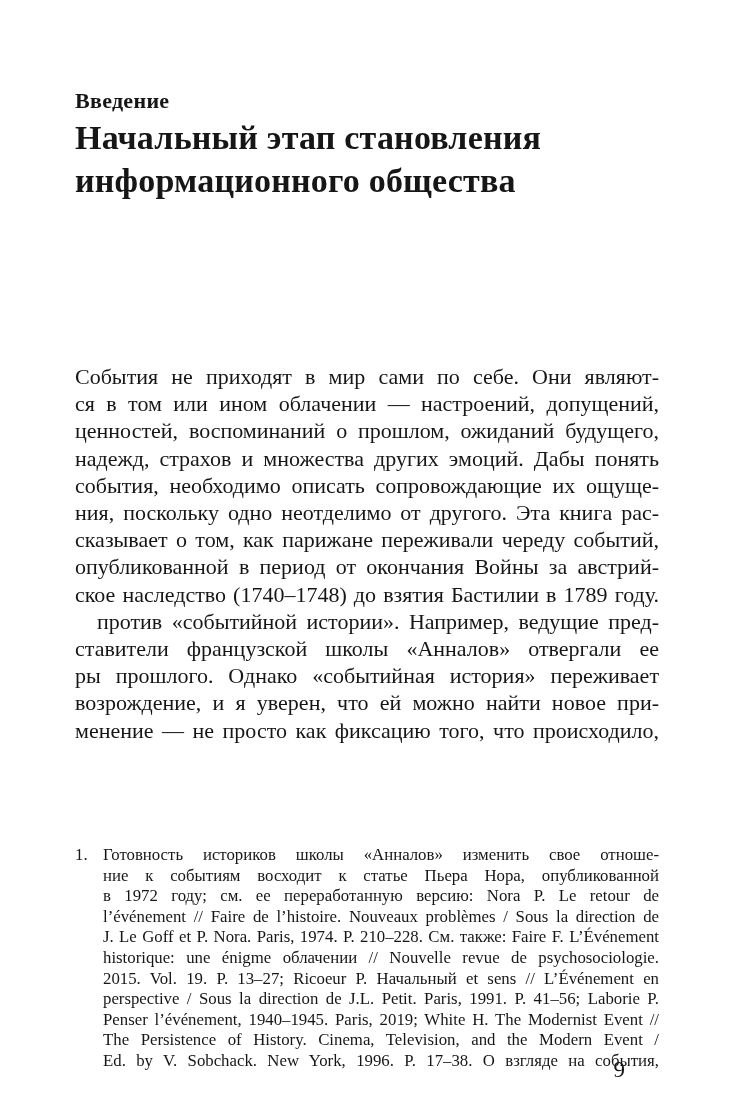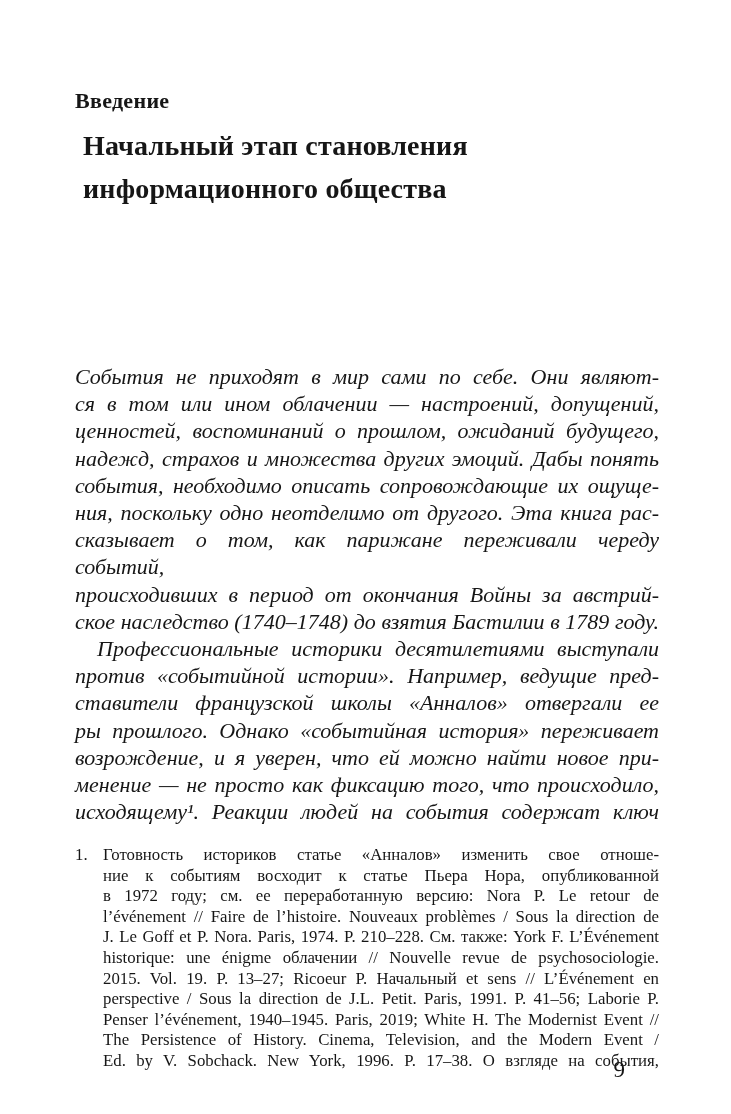--- a/index.html
+++ b/index.html
@@ -15,36 +15,35 @@
     color: #161616;
     overflow: hidden;
   }
   .kicker {
     position: absolute; left: 75px; top: 88px;
     font-size: 22px; font-weight: 700;
     letter-spacing: 0.3px;
   }
   .title {
     position: absolute; left: 75px; top: 116px;
-    margin: 8px;
-    font-size: 28px; font-weight: 700;
+    margin: 0;
+    font-size: 34px; font-weight: 700;
     line-height: 43px;
     letter-spacing: 0.2px;
   }
   .title .line { white-space: nowrap; }
   .body-text {
     position: absolute; left: 75px; top: 363px;
     width: 584px;
     font-size: 22px;
     line-height: 27.2px;
   }
   .para .line {
     text-align: justify;
     text-align-last: justify;
-    font-style: italic;
   }
   .para-2 .line:first-child { text-indent: 22px; }
   .footnote {
     position: absolute; left: 75px; top: 845px;
     width: 584px;
     font-size: 16.8px;
     line-height: 20.6px;
     display: flex;
   }
   .fn-marker { width: 28px; flex: none; }
@@ -75,42 +74,40 @@
 
   <div class="body-text">
     <div class="para para-1">
         <div class="line"><span>События не приходят в мир сами по себе. Они являют-</span></div>
         <div class="line"><span>ся в том или ином облачении — настроений, допущений,</span></div>
         <div class="line"><span>ценностей, воспоминаний о прошлом, ожиданий будущего,</span></div>
         <div class="line"><span>надежд, страхов и множества других эмоций. Дабы понять</span></div>
         <div class="line"><span>события, необходимо описать сопровождающие их ощуще-</span></div>
         <div class="line"><span>ния, поскольку одно неотделимо от другого. Эта книга рас-</span></div>
         <div class="line"><span>сказывает о том, как парижане переживали череду событий,</span></div>
-        <div class="line"><span>происходивших в период от окончания Войны за австрий-</span></div>
+        <div class="line"><span>опубликованной в период от окончания Войны за австрий-</span></div>
         <div class="line"><span>ское наследство (1740–1748) до взятия Бастилии в 1789 году.</span></div>
       </div>
     <div class="para para-2">
-        <div class="line"><span>Профессиональные историки десятилетиями выступали</span></div>
         <div class="line"><span>против «событийной истории». Например, ведущие пред-</span></div>
         <div class="line"><span>ставители французской школы «Анналов» отвергали ее</span></div>
         <div class="line"><span>ры прошлого. Однако «событийная история» переживает</span></div>
         <div class="line"><span>возрождение, и я уверен, что ей можно найти новое при-</span></div>
         <div class="line"><span>менение — не просто как фиксацию того, что происходило,</span></div>
-        <div class="line"><span>исходящему¹. Реакции людей на события содержат ключ</span></div>
       </div>
   </div>
 
   <div class="footnote">
     <span class="fn-marker">1.</span>
     <div class="fn-body">
-        <div class="line"><span>Готовность историков статье «Анналов» изменить свое отноше-</span></div>
+        <div class="line"><span>Готовность историков школы «Анналов» изменить свое отноше-</span></div>
         <div class="line"><span>ние к событиям восходит к статье Пьера Нора, опубликованной</span></div>
         <div class="line"><span>в 1972 году; см. ее переработанную версию: </span><span class="it">Nora P.</span><span> Le retour de</span></div>
         <div class="line"><span>l’événement // Faire de l’histoire. Nouveaux problèmes / Sous la direction de</span></div>
-        <div class="line"><span>J. Le Goff et P. Nora. Paris, 1974. P. 210–228. См. также: </span><span class="it">York F.</span><span> L’Événement</span></div>
+        <div class="line"><span>J. Le Goff et P. Nora. Paris, 1974. P. 210–228. См. также: </span><span class="it">Faire F.</span><span> L’Événement</span></div>
         <div class="line"><span>historique: une énigme облачении // Nouvelle revue de psychosociologie.</span></div>
         <div class="line"><span>2015. Vol. 19. P. 13–27; </span><span class="it">Ricoeur P.</span><span> Начальный et sens // L’Événement en</span></div>
         <div class="line"><span>perspective / Sous la direction de J.L. Petit. Paris, 1991. P. 41–56; </span><span class="it">Laborie P.</span></div>
         <div class="line"><span>Penser l’événement, 1940–1945. Paris, 2019; </span><span class="it">White H.</span><span> The Modernist Event //</span></div>
         <div class="line"><span>The Persistence of History. Cinema, Television, and the Modern Event /</span></div>
         <div class="line"><span>Ed. by V. Sobchack. New York, 1996. P. 17–38. О взгляде на события,</span></div>
       </div>
   </div>
 
   <div class="folio">9</div>

